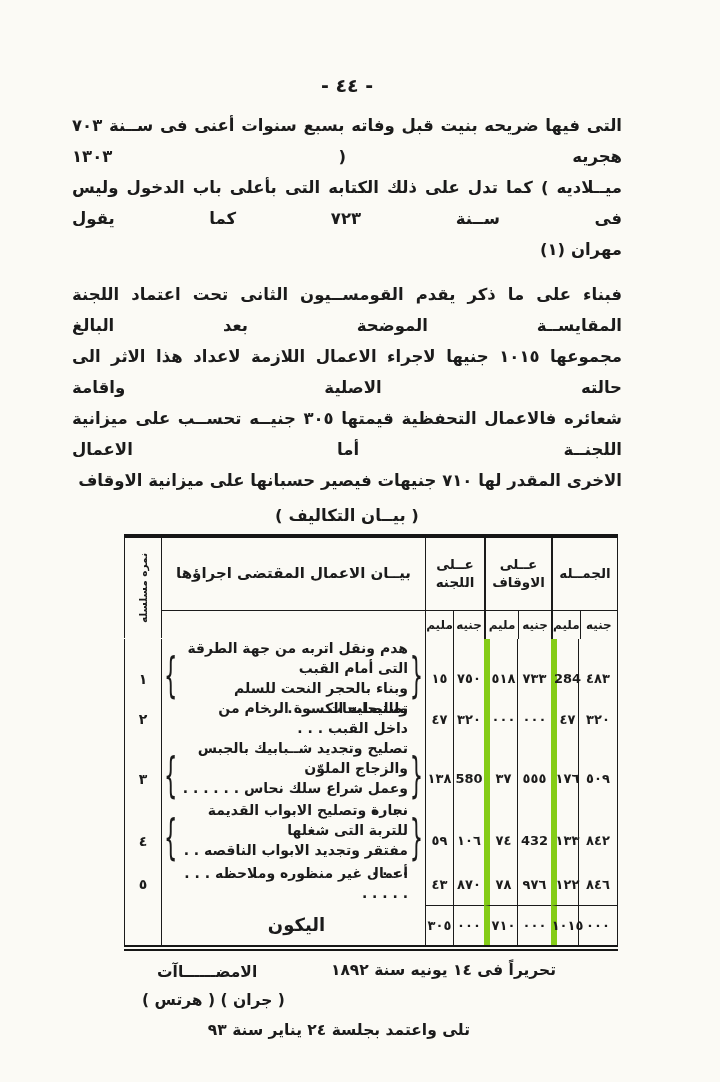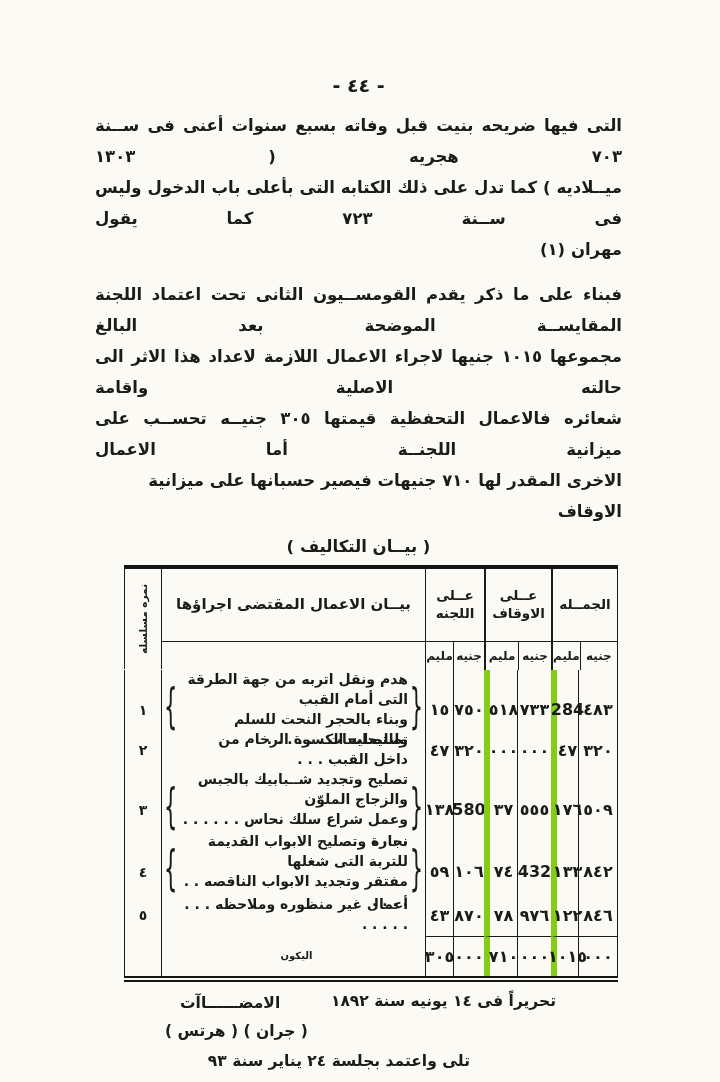--- a/index.html
+++ b/index.html
@@ -5,21 +5,21 @@
   html,body{margin:0;padding:0;}
   body{
     width:720px;height:1082px;
     background:#fbfaf5;
     overflow:hidden;
   }
   .page{
     position:relative;
     width:720px;height:1082px;
     box-sizing:border-box;
-    padding:74px 98px 0 95px;
+    padding:74px 98px 0 72px;
     direction:rtl;
     font-family:"DejaVu Sans",sans-serif;
     font-weight:bold;
     color:#1b1b1b;
   }
   
   .pageno{
     text-align:center;
     font-size:19px;
     letter-spacing:3px;
@@ -93,38 +93,38 @@
     border-right:1.5px solid #1b1b1b;
     position:relative;
     flex-direction:column;justify-content:center;align-items:stretch;
     direction:rtl;text-align:right;
     font-size:14px;line-height:1.42;
     padding:0 17px;
   }
   .c-m{border-left:1px solid #1b1b1b;}
   .c-gp{border-left:6px solid #84cc16;}
   .c-end{border-right:1.5px solid #1b1b1b;}
-  .num{font-size:16px;}
+  .num{font-size:13px;}
   .r1{height:60px;}
   .r2{height:40px;}
   .r3{height:62px;}
   .r4{height:62px;}
   .r5{height:42px;}
   .rt{height:40px;}
   .brace{
     position:absolute;top:50%;
     transform:translateY(-52%) scaleY(2.3);
     font-size:21px;font-weight:400;
     direction:ltr;color:#1b1b1b;
   }
   .brace.bl{left:2px;}
   .brace.br{right:2px;}
   .rt .sum{border-top:1.5px solid #1b1b1b;}
   .rt .c-desc{justify-content:center;}
-  .total-label{text-align:left;font-size:10px;padding-left:6px;}
+  .total-label{text-align:left;font-size:18px;padding-left:6px;}
   
   .sigs{position:relative;height:92px;margin-top:10px;font-size:15.5px;}
   .sig-date{position:absolute;top:0;right:66px;}
   .sig-title{position:absolute;top:2px;left:85px;letter-spacing:1px;}
   .sig-names{position:absolute;top:30px;left:70px;}
   .sig-approval{position:absolute;top:60px;right:152px;}
 </style>
 </head>
 <body>
 

